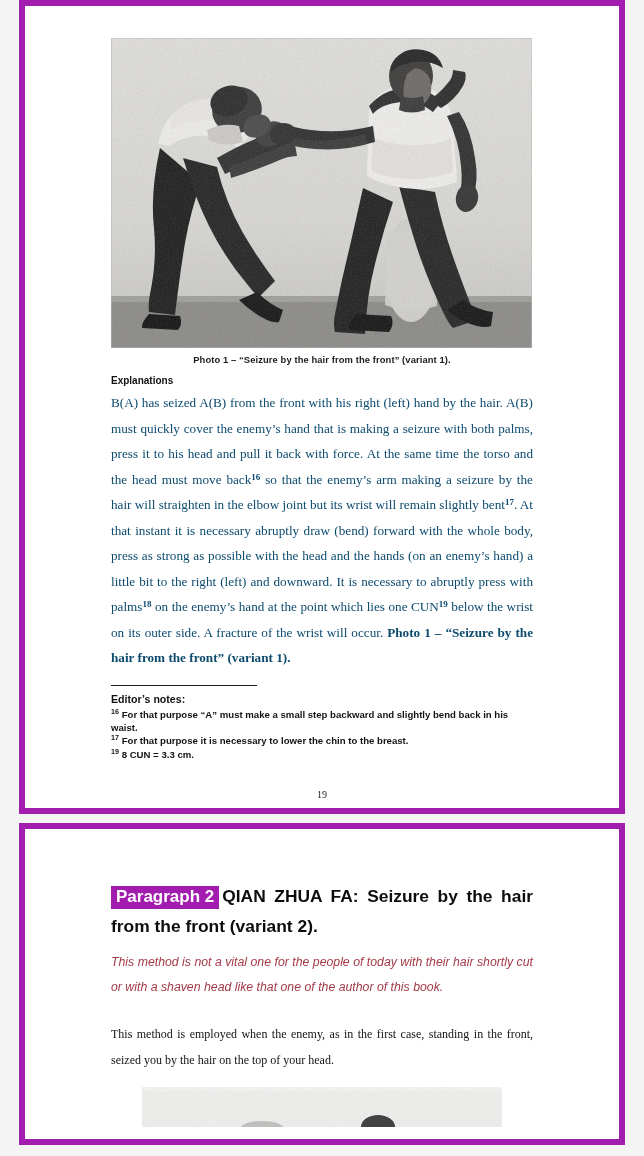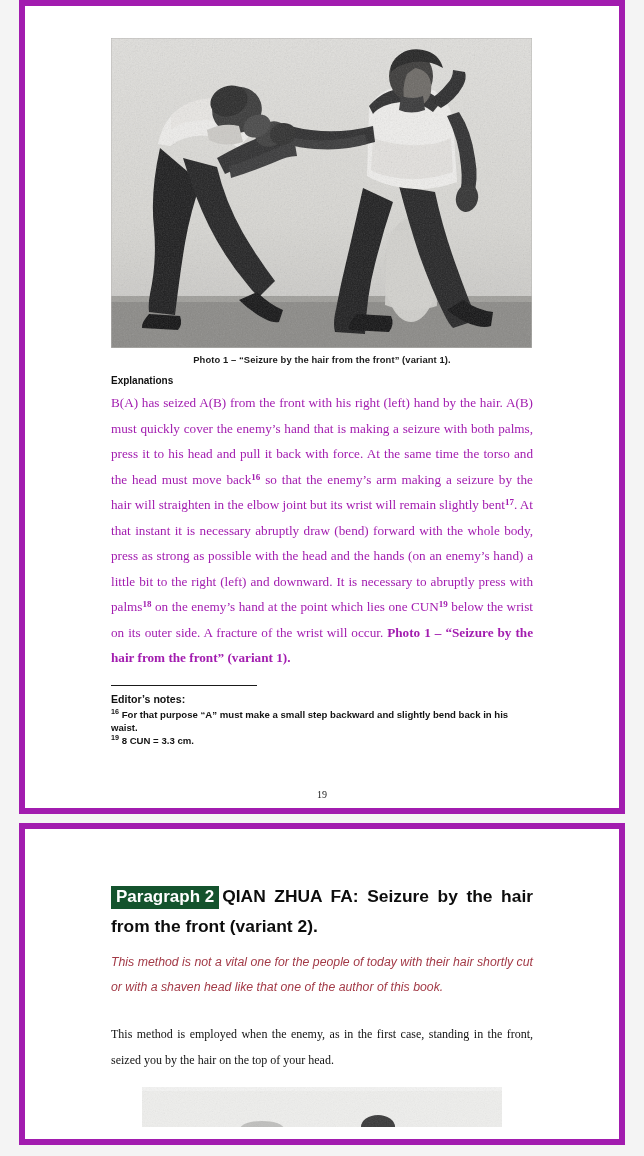--- a/index.html
+++ b/index.html
@@ -79,21 +79,21 @@
     font-size: 10px;
     color: #111;
     margin-top: 10px;
     margin-bottom: 4px;
   }
 
   
   .body-text {
     font-family: "Liberation Serif", serif;
     font-size: 13.2px;
-    color: #a21caf;
+    color: #0c4a6e;
     text-align: justify;
     line-height: 25.5px;
     margin: 0;
   }
   .body-text .bold {
     font-weight: bold;
   }
   sup {
     font-size: 9px;
     font-weight: bold;
@@ -149,21 +149,21 @@
     margin-top: 52px;
     font-family: "Liberation Sans", sans-serif;
     font-weight: bold;
     font-size: 17.4px;
     color: #0d0d0d;
     line-height: 30px;
     text-align: justify;
     text-align-last: left;
   }
   .para-badge {
-    background: #14532d;
+    background: #a21caf;
     color: #ffffff;
     font-family: "Liberation Sans", sans-serif;
     font-weight: bold;
     font-size: 17px;
     padding: 1px 5px 2px 5px;
     display: inline-block;
     line-height: 20px;
     margin-right: 3px;
   }
   .red-italic {
@@ -297,20 +297,21 @@
 
       <div class="explanations">Explanations</div>
 
       <p class="body-text"><span>B(A) has seized A(B) from the front with his right (left) hand by the hair. A(B) must quickly cover the enemy’s hand that is making a seizure with both palms, press it to his head and pull it back with force. At the same time the torso and the head must move back</span><sup>16</sup><span> so that the enemy’s arm making a seizure by the hair will straighten in the elbow joint but its wrist will remain slightly bent</span><sup>17</sup><span>. At that instant it is necessary abruptly draw (bend) forward with the whole body, press as strong as possible with the head and the hands (on an enemy’s hand) a little bit to the right (left) and downward. It is necessary to abruptly press with palms</span><sup>18</sup><span> on the enemy’s hand at the point which lies one CUN</span><sup>19</sup><span> below the wrist on its outer side. A fracture of the wrist will occur. </span><span class="bold">Photo 1 – “Seizure by the hair from the front” (variant 1).</span></p>
 
       <div class="notes-rule"></div>
 
       <div class="notes-title">Editor’s notes:</div>
 
       <p class="note"><sup>16</sup> <span>For that purpose “A” must make a small step backward and slightly bend back in his waist.</span></p>
+      <p class="note"><sup>17</sup> <span>For that purpose it is necessary to lower the chin to the breast.</span></p>
       <p class="note"><sup>19</sup> <span>8 CUN = 3.3 cm.</span></p>
 
     </div>
     <div class="page-number">19</div>
   </div>
 
   <div class="page page-2">
     <div class="p2-inner">
 
       <div class="section-heading"><span class="para-badge">Paragraph 2</span><span>QIAN ZHUA FA: Seizure by the hair from the front (variant 2).</span></div>

